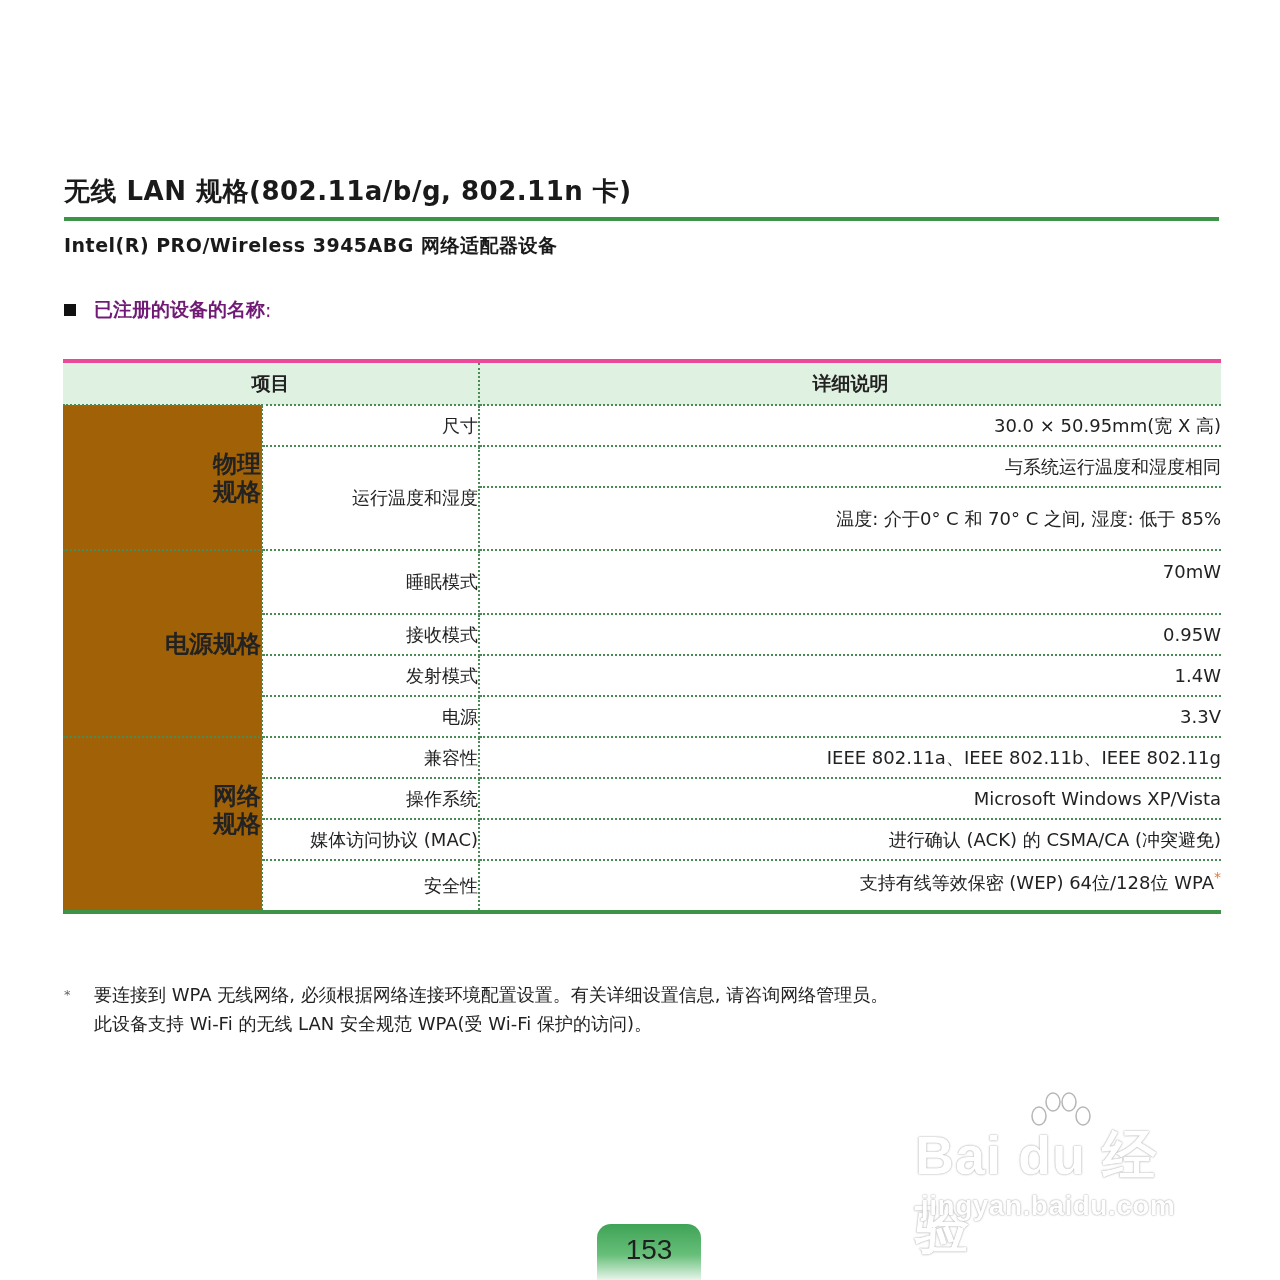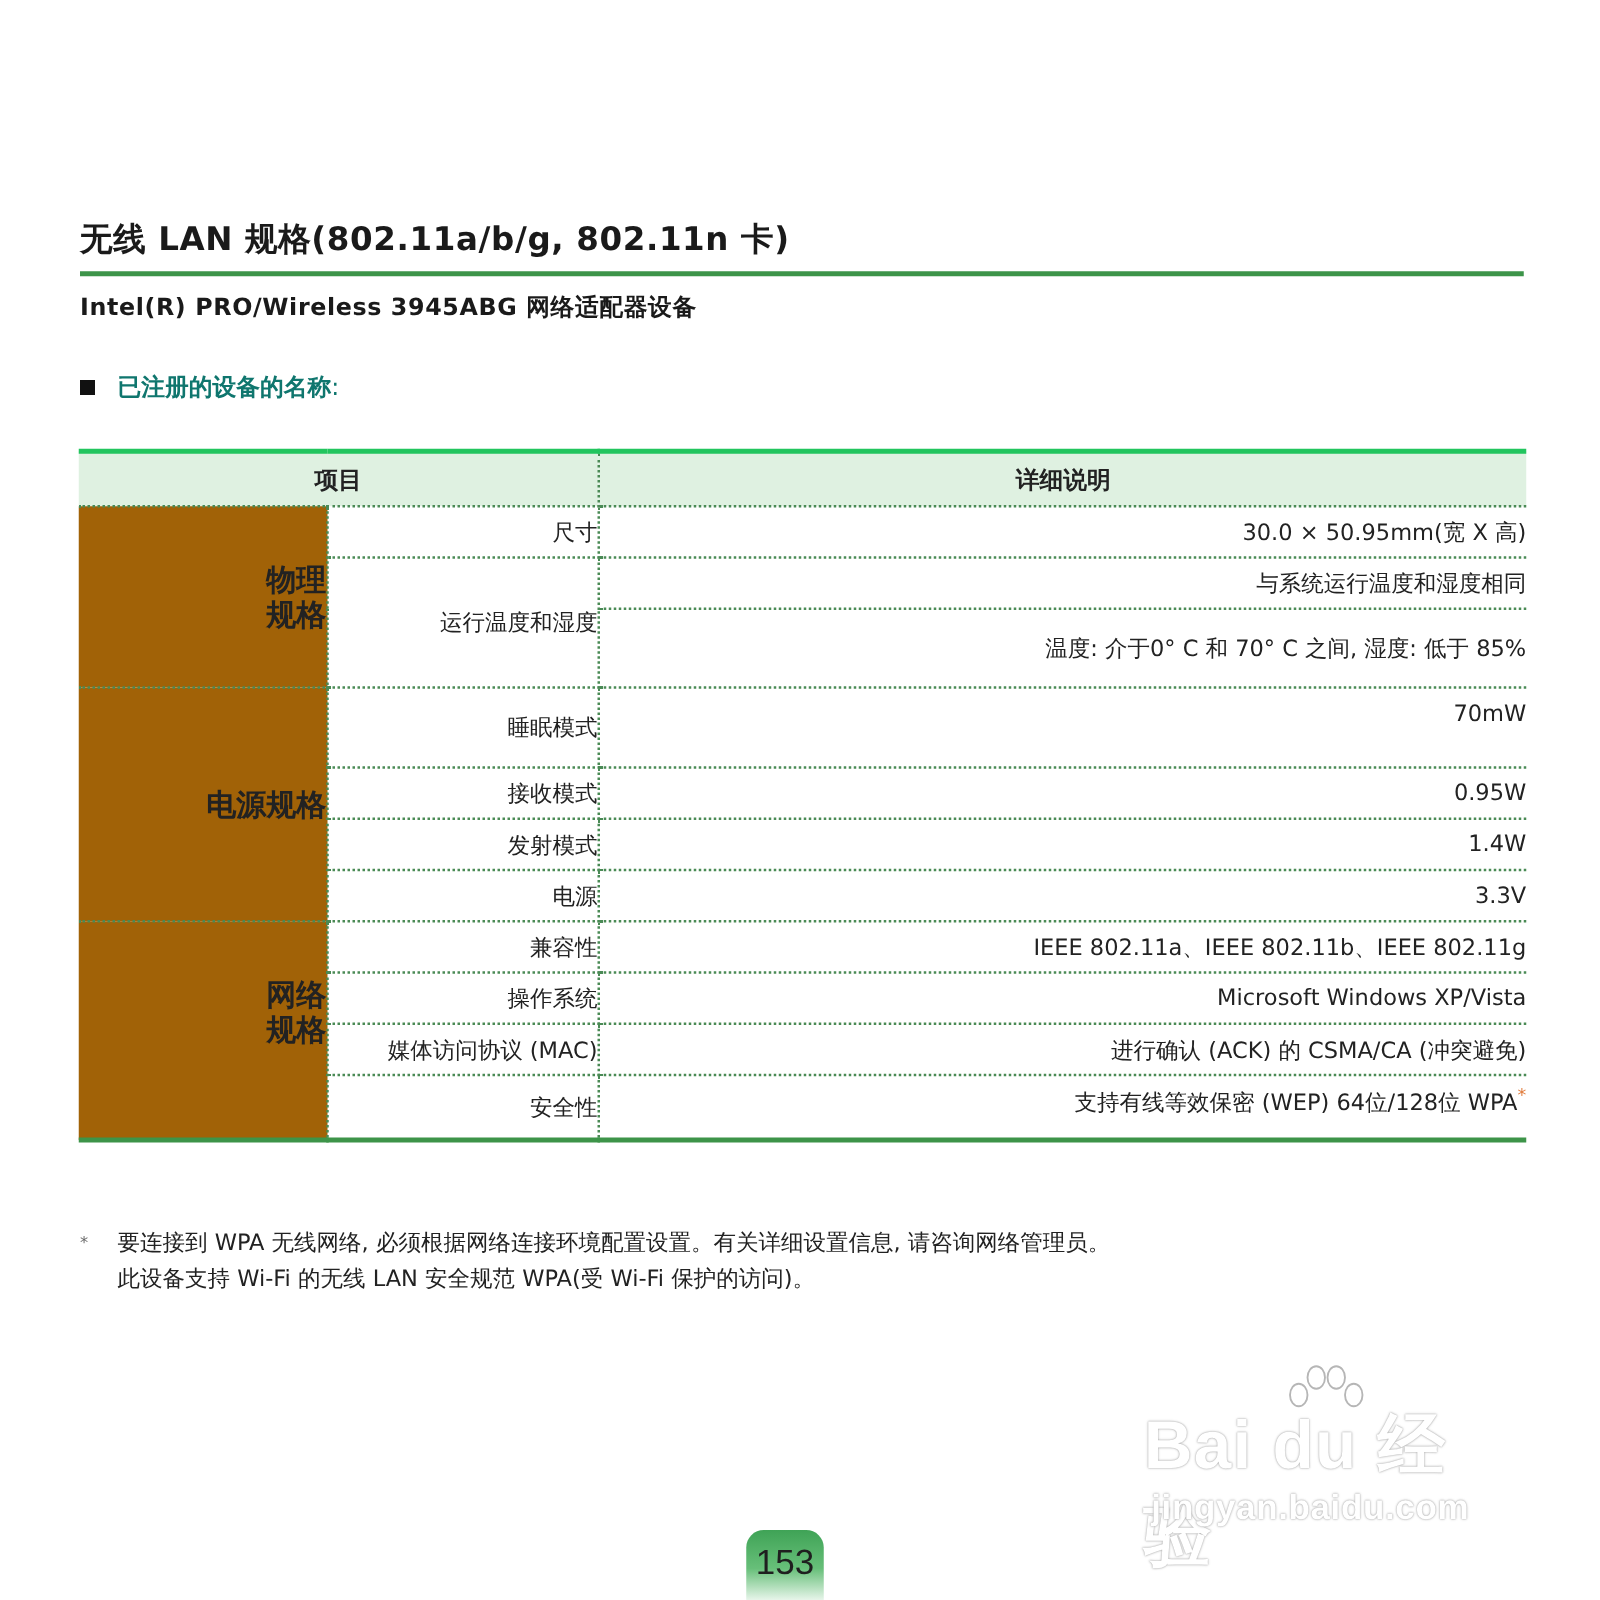--- a/index.html
+++ b/index.html
@@ -39,21 +39,21 @@
       font-size: 19px;
       font-weight: bold;
       color: #1a1a1a;
       letter-spacing: 0.5px;
     }
     .note-line {
       position: absolute;
       left: 64px;
       top: 297px;
       font-size: 19px;
-      color: #0f766e;
+      color: #701a75;
       display: flex;
       align-items: center;
     }
     .note-line .bullet {
       display: inline-block;
       width: 12px;
       height: 12px;
       background: #111;
       margin-right: 18px;
     }
@@ -61,21 +61,21 @@
       font-weight: bold;
     }
 
     
     .spec-table {
       position: absolute;
       left: 63px;
       top: 359px;
       width: 1158px;
       border-collapse: collapse;
-      border-top: 4px solid #22c55e;
+      border-top: 4px solid #ec4899;
       border-bottom: 4px solid #3d9449;
       font-size: 18px;
       color: #222;
     }
     .spec-table th {
       background: #dff1e1;
       height: 41px;
       font-weight: bold;
       font-size: 19px;
       text-align: center;
@@ -181,21 +181,21 @@
       font-family: "Liberation Sans", sans-serif;
       font-weight: bold;
       letter-spacing: 0.5px;
     }
 
     
     .page-number {
       position: absolute;
       left: 597px;
       top: 1224px;
-      width: 62px;
+      width: 104px;
       height: 56px;
       border-radius: 14px 14px 0 0;
       background: linear-gradient(to bottom, #3fa356 0%, #67bf79 55%, #e7f5ea 100%);
       text-align: center;
       font-family: "Liberation Sans", sans-serif;
       font-size: 28px;
       color: #1f1f1f;
       line-height: 52px;
     }
   </style>

